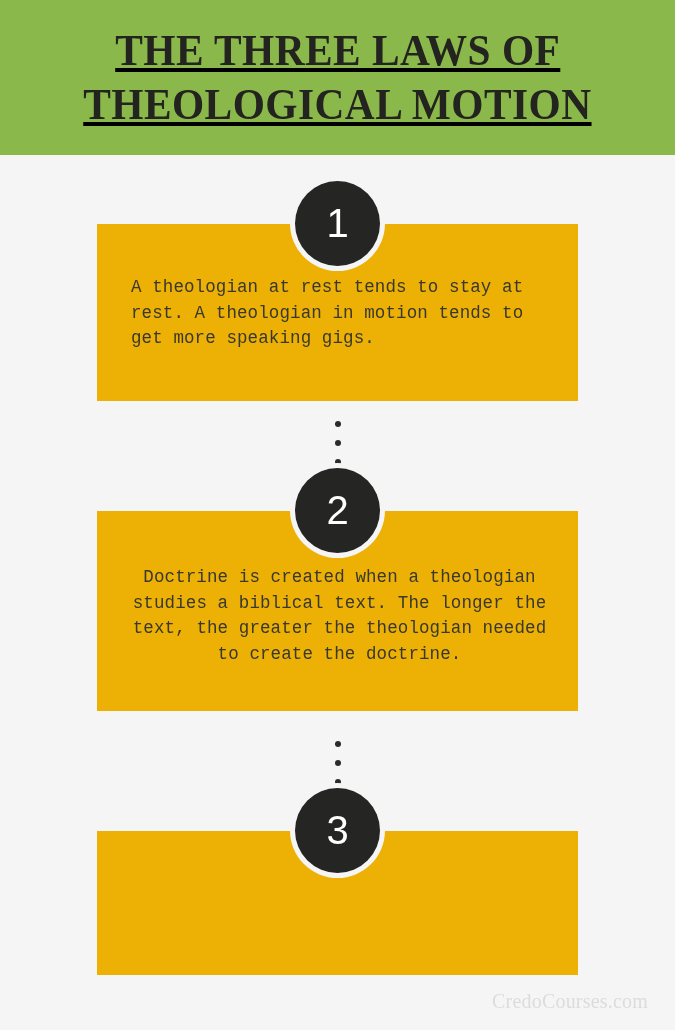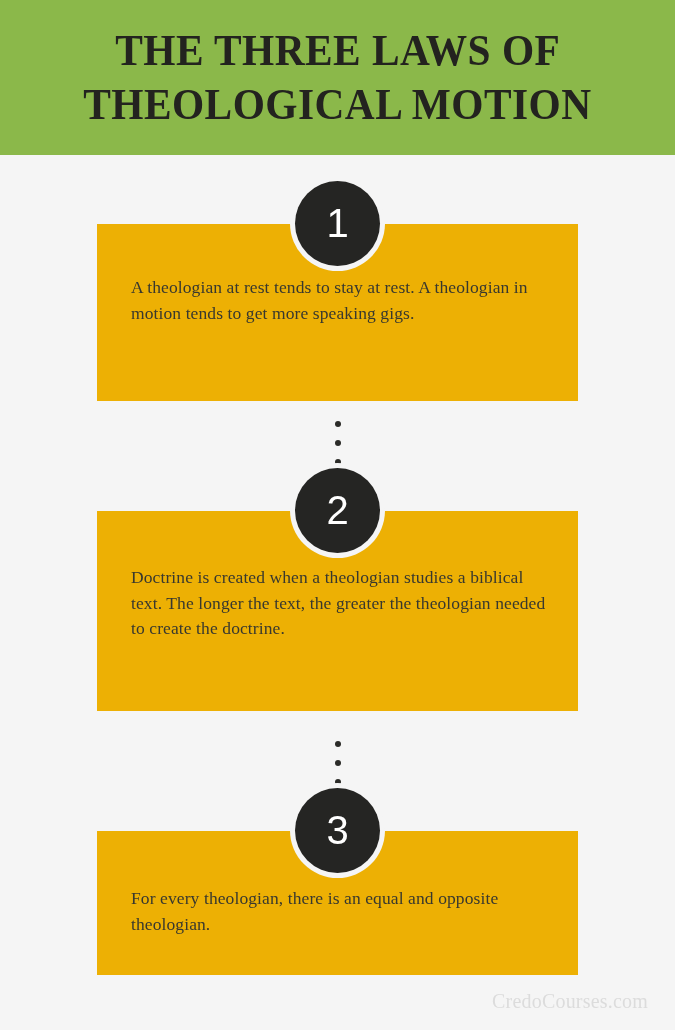--- a/index.html
+++ b/index.html
@@ -20,20 +20,21 @@
     position: absolute;
     left: 0;
     top: 0;
     width: 675px;
     height: 155px;
     background: #8bb84a;
     display: flex;
     flex-direction: column;
     align-items: center;
     justify-content: center;
+    text-decoration: underline;
   }
   .header-title-line {
     font-family: "Liberation Serif", "DejaVu Serif", serif;
     font-size: 44px;
     font-weight: 700;
     color: #23231f;
     letter-spacing: 0.5px;
     line-height: 54px;
     text-align: center;
     transform: scaleX(0.94);
@@ -64,29 +65,29 @@
     top: 0;
     width: 100%;
     height: 100%;
     background: #edb004;
   }
 
   .law-text {
     position: absolute;
     left: 34px;
     right: 30px;
-    font-family: Liberation Serif, serif;
+    font-family: Liberation Mono, monospace;
     font-size: 17.5px;
     font-weight: 300;
     line-height: 25.5px;
     color: #38382f;
     letter-spacing: 0.1px;
   }
   .law-1 .law-text { top: 51px; }
-  .law-2 .law-text { top: 54px; }
+  .law-2 .law-text { top: 54px; text-align: center; }
   .law-3 .law-text { top: 55px; }
 
   
   .law-badge {
     position: absolute;
     left: 50%;
     top: 0;
     width: 85px;
     height: 85px;
     margin-left: -42.5px;
@@ -173,21 +174,20 @@
   </div>
 
   <div class="connector-dots connector-2">
     <span class="connector-dot"></span>
     <span class="connector-dot"></span>
     <span class="connector-dot"></span>
   </div>
 
   <div class="law-block law-3">
     <div class="law-panel"></div>
-    <div class="law-text">For every theologian, there is an equal and opposite theologian.</div>
     <div class="law-badge">
       <span class="law-badge-number">3</span>
     </div>
   </div>
 
 </div>
 
 <div class="footer-watermark">CredoCourses.com</div>
 
 </body></html>

